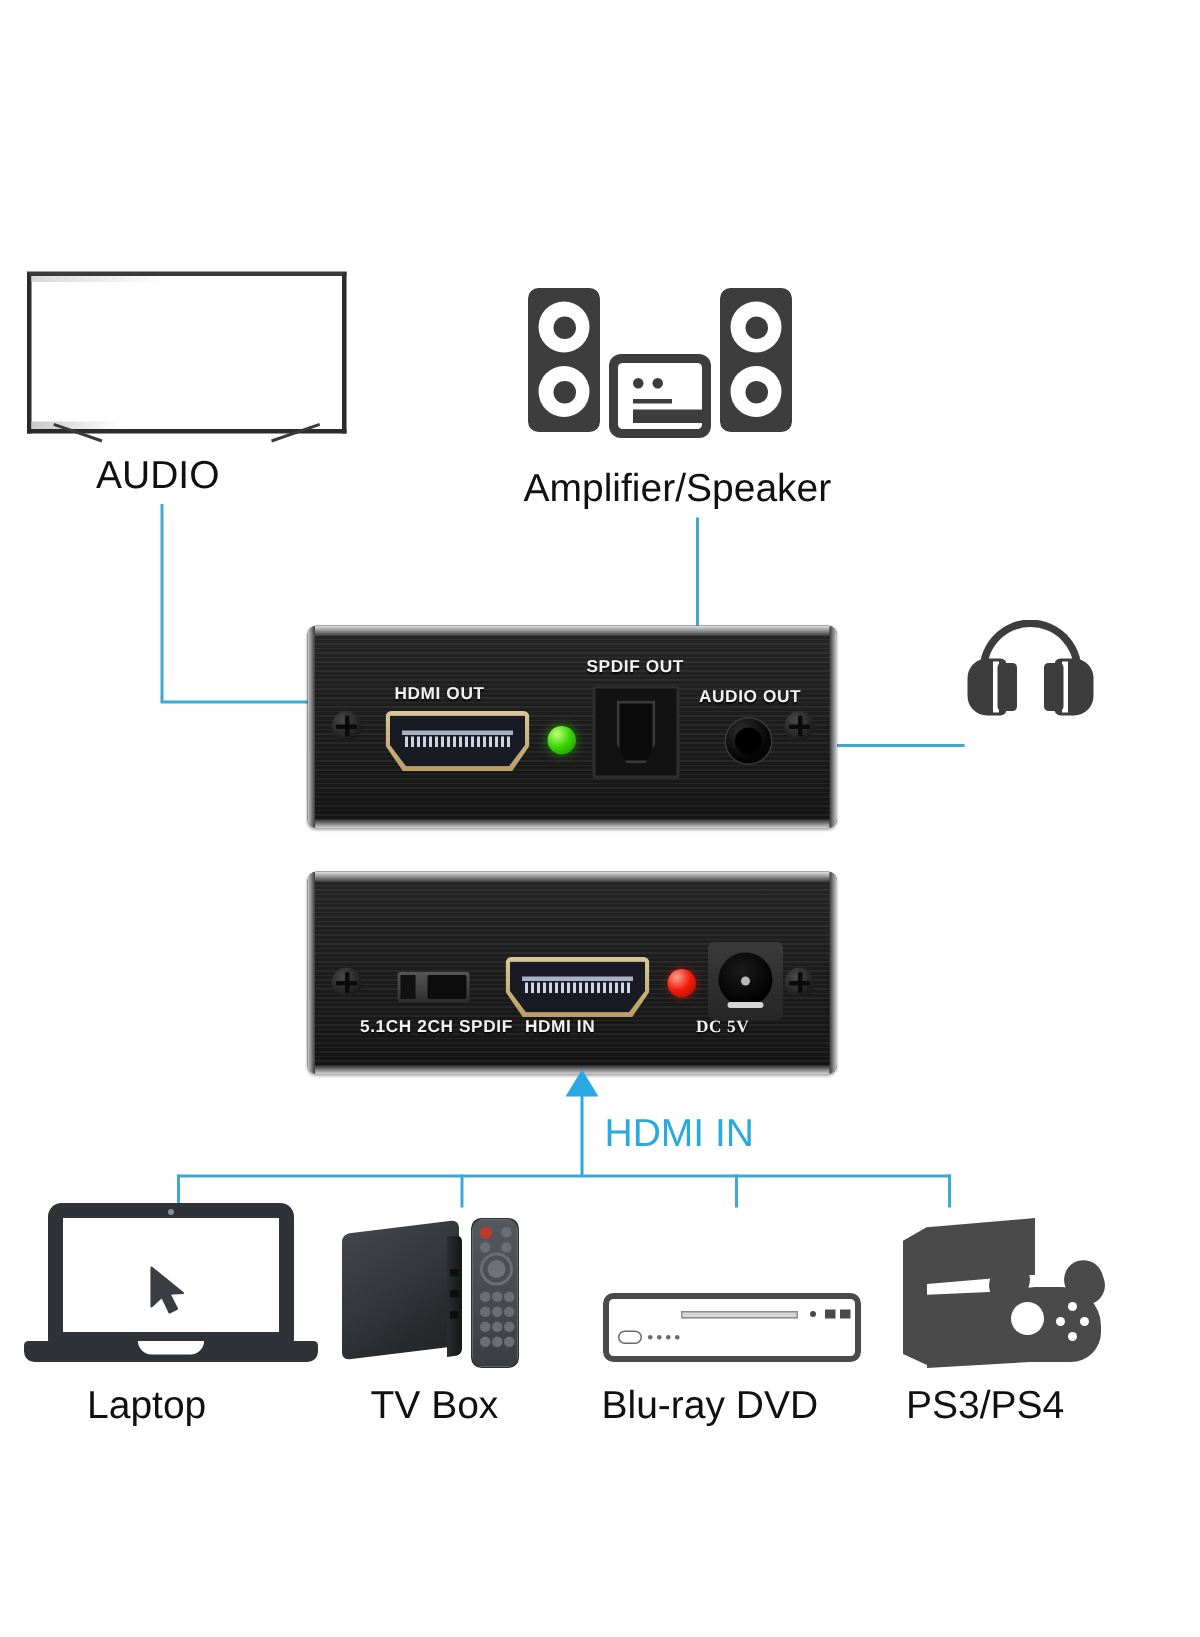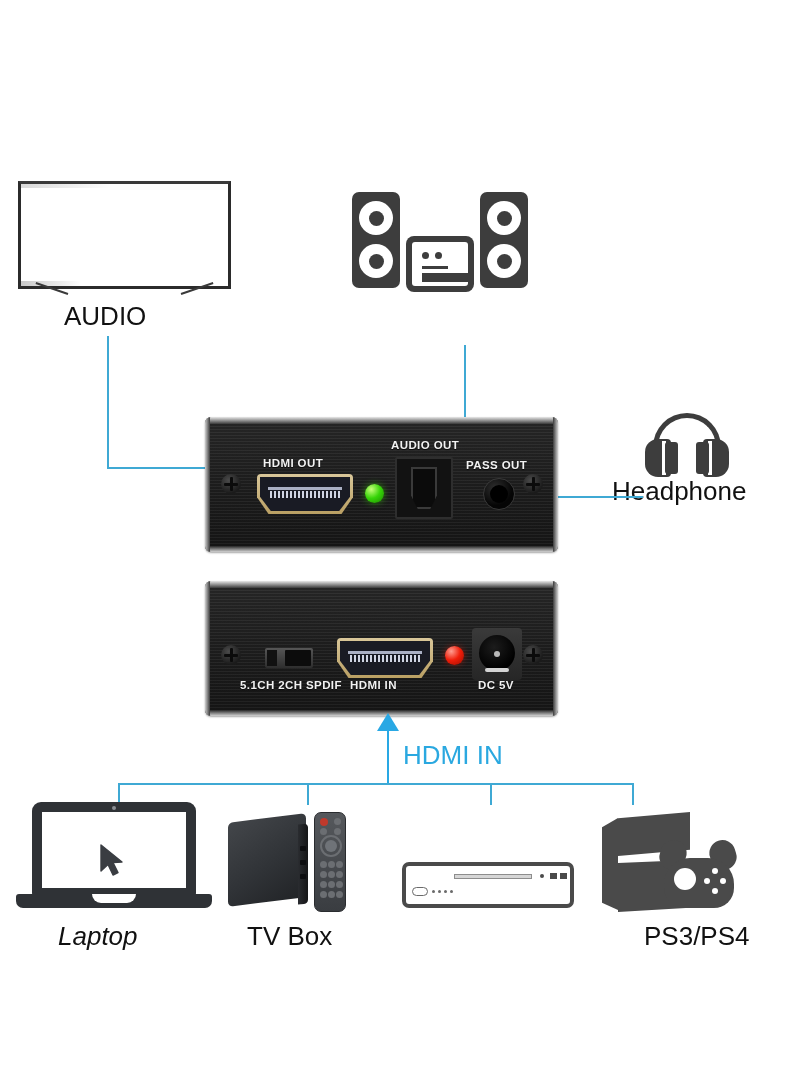--- a/index.html
+++ b/index.html
@@ -333,31 +333,31 @@
     </div>
     <div class="center">
       <div class="face">
         <div class="dot d1"></div>
         <div class="dot d2"></div>
         <div class="bar b1"></div>
         <div class="bar b2"></div>
       </div>
     </div>
   </div>
+  <div class="lbl" style="left:349px;top:312px;">Amplifier/Speaker</div>
 
   <div id="headphone" class="abs">
     <div class="band"></div>
     <div class="cupOuter l"></div>
     <div class="cupOuter r"></div>
     <div class="gap l"></div>
     <div class="gap r"></div>
     <div class="cupIn l"></div>
     <div class="cupIn r"></div>
   </div>
-  <div class="lbl" style="left:612px;top:478px;">Headphone</div>
 
   <div class="wire wire-v" style="left:107px;top:336px;height:132px;"></div>
   <div class="wire wire-h" style="left:107px;top:467px;width:143px;"></div>
 
   <div class="wire wire-v" style="left:464px;top:345px;height:76px;"></div>
   <div class="wire wire-h" style="left:421px;top:420px;width:87px;"></div>
   <div class="wire wire-v" style="left:421px;top:420px;height:25px;"></div>
   <div class="wire wire-v" style="left:506px;top:420px;height:25px;"></div>
 
   <div class="wire wire-h" style="left:523px;top:496px;width:120px;"></div>
@@ -376,26 +376,26 @@
       <div class="ptxt" style="left:50px;top:31px;">HDMI OUT</div>
       <div class="hdmi" style="left:44px;top:48px;">
         <div class="mouth">
           <div class="pinbar"></div>
           <div class="pins"></div>
         </div>
       </div>
 
       <div class="led green" style="left:152px;top:58px;"></div>
 
-      <div class="ptxt" style="left:178px;top:13px;">AUDIO OUT</div>
+      <div class="ptxt" style="left:178px;top:13px;">SPDIF OUT</div>
       <div class="spdif" style="left:182px;top:31px;">
         <div class="shut"></div>
       </div>
 
-      <div class="ptxt" style="left:253px;top:33px;">PASS OUT</div>
+      <div class="ptxt" style="left:253px;top:33px;">AUDIO OUT</div>
       <div class="jack" style="left:270px;top:52px;"></div>
 
     </div>
   </div>
 
   <div class="panel" style="top:581px;height:135px;">
     <div class="brushed"></div>
     <div class="edge-top"></div>
     <div class="edge-bot"></div>
     <div class="edge-l"></div>
@@ -419,21 +419,21 @@
       </div>
       <div class="ptxt" style="left:137px;top:89px;">HDMI IN</div>
 
       <div class="led red" style="left:232px;top:56px;"></div>
 
       <div class="dcjack" style="left:259px;top:38px;">
         <div class="barrel"></div>
         <div class="pin"></div>
         <div class="slot"></div>
       </div>
-      <div class="ptxt" style="left:265px;top:89px;">DC 5V</div>
+      <div class="ptxt" style="left:251px;top:89px;font-family:Liberation Serif, serif;">DC 5V</div>
 
     </div>
   </div>
 
   <div class="arrow-up" style="left:377px;top:713px;"></div>
   <div class="wire wire-v wire-strong" style="left:387px;top:730px;height:54px;"></div>
   <div class="lbl lbl-blue" style="left:403px;top:742px;">HDMI IN</div>
 
   <div class="wire wire-h" style="left:118px;top:783px;width:516px;"></div>
   <div class="wire wire-v" style="left:118px;top:783px;height:22px;"></div>
@@ -447,21 +447,21 @@
       <div class="scr"></div>
     </div>
     <div class="base"></div>
     <div class="notch"></div>
     <div class="cursor">
       <svg width="26" height="32" viewBox="0 0 26 32" aria-hidden="true">
         <polygon points="1,1 1,27 8,20.5 13,31 18,28.5 13,18.5 22,18" fill="#3a3d42" stroke="#3a3d42" stroke-width="1.4" stroke-linejoin="round"></polygon>
       </svg>
     </div>
   </div>
-  <div class="lbl" style="left:58px;top:923px;font-style:italic;">Laptop</div>
+  <div class="lbl" style="left:58px;top:923px;">Laptop</div>
 
   <div id="tvbox" class="abs">
     <div class="box"></div>
     <div class="boxside"></div>
     <div class="port" style="top:34px;"></div>
     <div class="port" style="top:48px;"></div>
     <div class="port" style="top:62px;"></div>
     <div class="remote">
       <div class="rpow"></div>
       <div class="rbtn" style="left:19px;top:5px;"></div>
@@ -490,29 +490,30 @@
     <div class="slot"></div>
     <div class="oval"></div>
     <div class="minidot" style="left:30px;"></div>
     <div class="minidot" style="left:36px;"></div>
     <div class="minidot" style="left:42px;"></div>
     <div class="minidot" style="left:48px;"></div>
     <div class="bigdot" style="left:138px;"></div>
     <div class="sq" style="left:148px;"></div>
     <div class="sq" style="left:158px;"></div>
   </div>
+  <div class="lbl" style="left:401px;top:923px;">Blu-ray DVD</div>
 
   <div id="ps" class="abs">
     <div class="spine"></div>
     <div class="slabTop"></div>
     <div class="slabBot"></div>
     <div class="padGrip l"></div>
     <div class="padGrip r"></div>
     <div class="pad"></div>
     <div class="stick"></div>
     <div class="abtn" style="left:110px;top:56px;"></div>
     <div class="abtn" style="left:102px;top:66px;"></div>
     <div class="abtn" style="left:118px;top:66px;"></div>
     <div class="abtn" style="left:110px;top:76px;"></div>
   </div>
-  <div class="lbl" style="left:604px;top:923px;margin-left:40px;">PS3/PS4</div>
+  <div class="lbl" style="left:604px;top:923px;">PS3/PS4</div>
 
 </div>
 
 </body></html>

